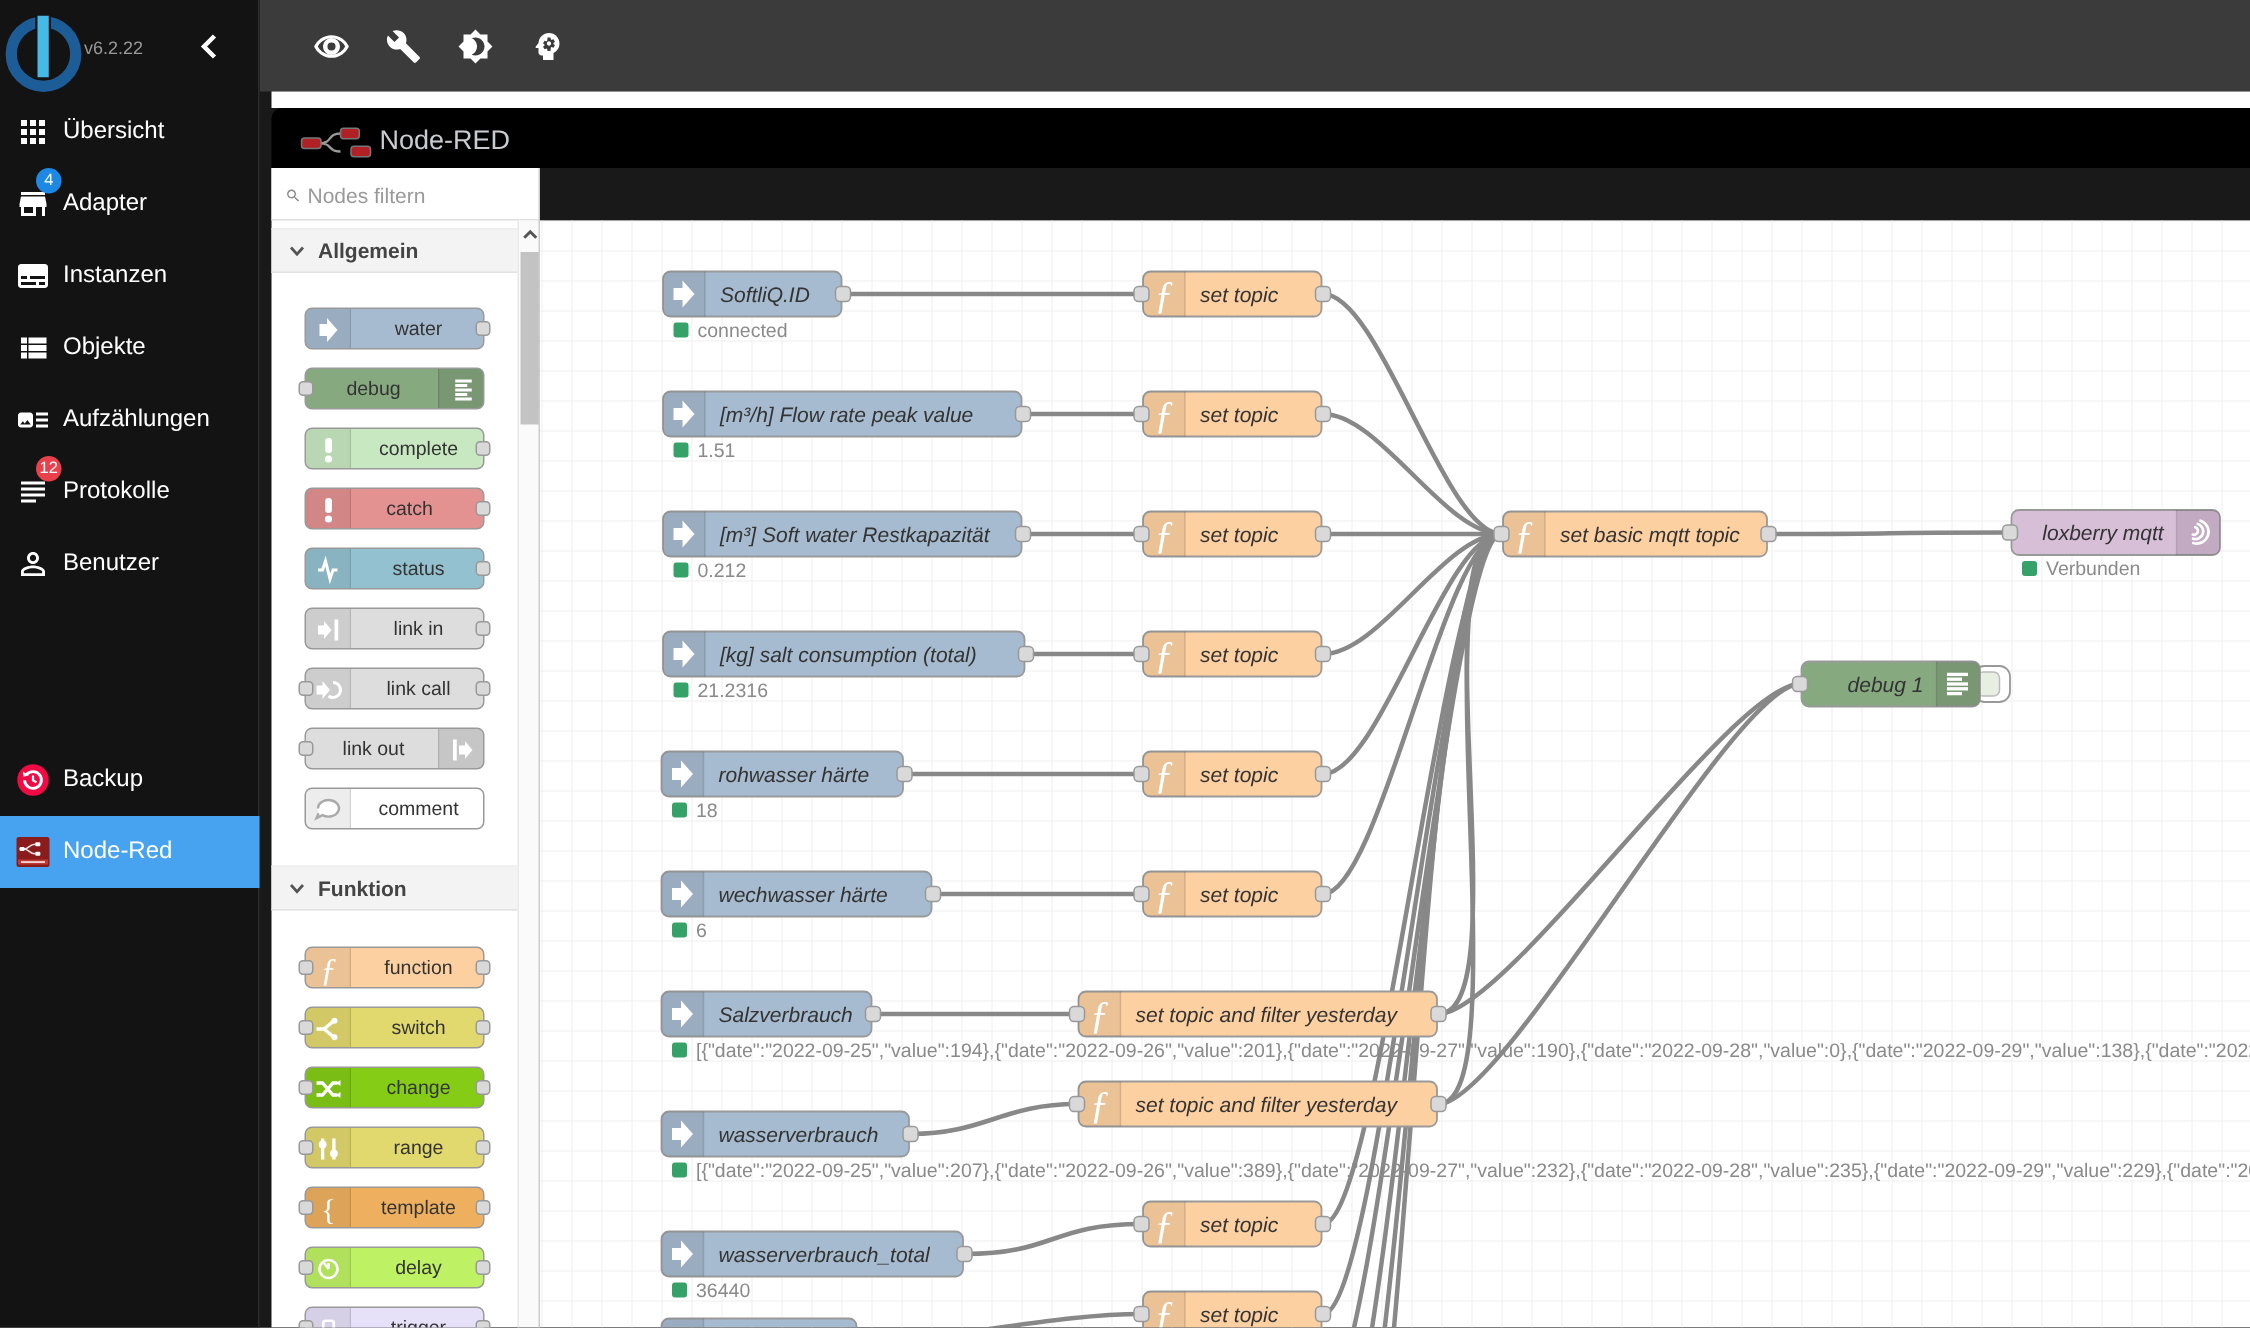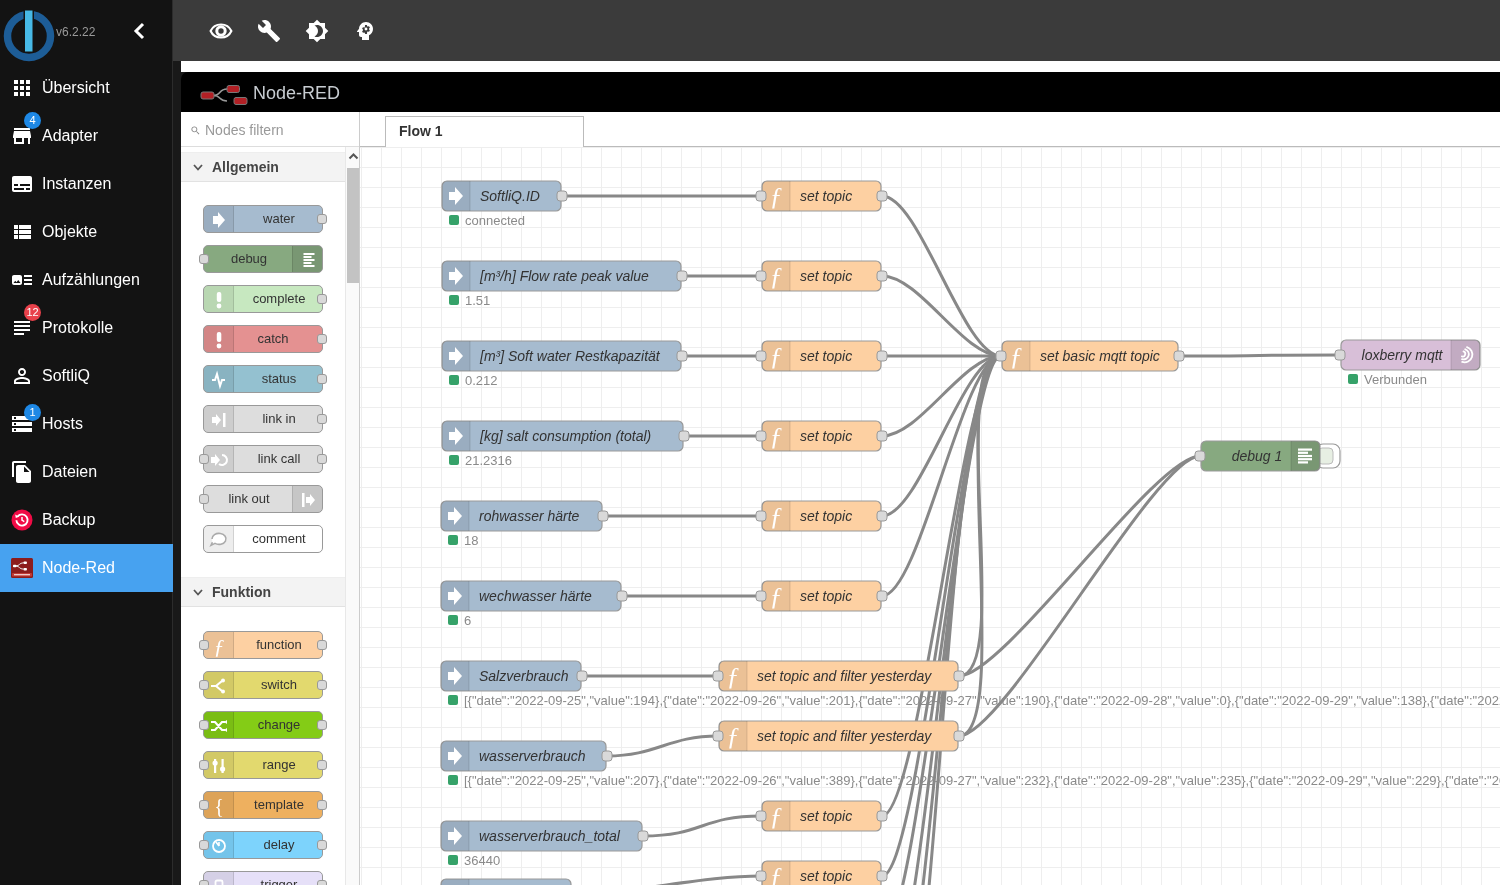--- a/index.html
+++ b/index.html
@@ -116,34 +116,21 @@
         <svg class="micon" width="24" height="24" viewBox="0 0 24 24" fill="#fff">
           <path d="M14 17H4v2h10v-2zm6-8H4v2h16V9zM4 15h16v-2H4v2zM4 5v2h16V5H4z"></path>
         </svg>
         <span class="mlab">Protokolle</span>
         <span class="badge" style="background:#e8414b;top:0px">12</span>
       </div>
 <div class="mitem" style="top:352px">
         <svg class="micon" width="24" height="24" viewBox="0 0 24 24" fill="#fff">
           <path d="M12 5.9c1.16 0 2.1.94 2.1 2.1s-.94 2.1-2.1 2.1S9.9 9.16 9.9 8s.94-2.1 2.1-2.1m0 9c2.97 0 6.1 1.46 6.1 2.1v1.1H5.9V17c0-.64 3.13-2.1 6.1-2.1M12 4C9.79 4 8 5.79 8 8s1.79 4 4 4 4-1.79 4-4-1.79-4-4-4zm0 9c-2.67 0-8 1.34-8 4v3h16v-3c0-2.66-5.33-4-8-4z"></path>
         </svg>
-        <span class="mlab">SoftliQ</span>
-      </div>
-<div class="mitem" style="top:400px">
-        <svg class="micon" width="24" height="24" viewBox="0 0 24 24" fill="#fff">
-          <path d="M2 20h20v-4H2v4zm2-3h2v2H4v-2zM2 4v4h20V4H2zm4 3H4V5h2v2zm-4 7h20v-4H2v4zm2-3h2v2H4v-2z"></path>
-        </svg>
-        <span class="mlab">Hosts</span>
-        <span class="badge" style="background:#1e88e5;top:4px">1</span>
-      </div>
-<div class="mitem" style="top:448px">
-        <svg class="micon" width="24" height="24" viewBox="0 0 24 24" fill="#fff">
-          <path d="M16 1H4c-1.1 0-2 .9-2 2v14h2V3h12V1zm-1 4l6 6v10c0 1.1-.9 2-2 2H7.99C6.89 23 6 22.1 6 21l.01-14c0-1.1.89-2 1.99-2h7zm-1 7h5.5L14 6.5V12z"></path>
-        </svg>
-        <span class="mlab">Dateien</span>
+        <span class="mlab">Benutzer</span>
       </div>
 <div class="mitem" style="top:496px">
         <svg class="micon" width="24" height="24" viewBox="0 0 24 24">
           <circle cx="12" cy="12" r="10.5" fill="#f00b45"></circle>
           <path d="M7.6 8.5a5.6 5.6 0 1 1-1.2 3.7" stroke="#fff" stroke-width="1.9" fill="none"></path>
           <path d="M5.2 6.4l0.6 3.5 3.4-1.1z" fill="#fff"></path>
           <path d="M12 9v3.2l2.3 1.4" stroke="#fff" stroke-width="1.5" fill="none"></path>
         </svg>
         <span class="mlab">Backup</span>
       </div>
@@ -332,21 +319,21 @@
       </div>
 <div class="pnode" style="top:679px;left:22px;width:120px;background:#eeb05f">
         <div class="pic" style="left:0;border-right:1px solid rgba(0,0,0,0.12);border-radius:4px 0 0 4px;background:rgba(0,0,0,0.07)"></div>
         <svg width="120" height="28" style="position:absolute;left:0;top:0">
           <text x="15" y="21" class="curly" text-anchor="middle">{</text>
         </svg>
         <div class="plab" style="left:30px;width:90px">template</div>
         <div class="pport" style="left:-5px"></div>
         <div class="pport" style="right:-5px"></div>
       </div>
-<div class="pnode" style="top:719px;left:22px;width:120px;background:#7dd3fc">
+<div class="pnode" style="top:719px;left:22px;width:120px;background:#bef264">
         <div class="pic" style="left:0;border-right:1px solid rgba(0,0,0,0.12);border-radius:4px 0 0 4px;background:rgba(0,0,0,0.07)"></div>
         <svg width="120" height="28" style="position:absolute;left:0;top:0">
           <circle cx="15" cy="14" r="6" stroke="#fff" stroke-width="1.8" fill="none"></circle>
           <path d="M15,14 l0,-4 M15,14 l-3,-4" stroke="#fff" stroke-width="1.6"></path>
         </svg>
         <div class="plab" style="left:30px;width:90px">delay</div>
         <div class="pport" style="left:-5px"></div>
         <div class="pport" style="right:-5px"></div>
       </div>
 <div class="pnode" style="top:759px;left:22px;width:120px;background:#e6e0f8">
@@ -358,25 +345,20 @@
         <div class="pport" style="left:-5px"></div>
         <div class="pport" style="right:-5px"></div>
       </div>
 <div id="pscroll">
         <div id="parrow"><svg width="15" height="15">
             <path d="M3.5 9.5 L7.5 5.5 L11.5 9.5" stroke="#555" stroke-width="2" fill="none"></path>
           </svg></div>
         <div id="pthumb"></div>
       </div>
 </div>
-<div id="tabbar">
-      <div id="tab1">
-        <span>Flow 1</span>
-      </div>
-    </div>
 <div id="vline"></div>
 <div id="canvas">
 <svg id="flow" width="1140" height="738">
 <g fill="none" stroke="#888" stroke-width="3">
 <path d="M202,49 L401,49"></path>
 <path d="M322,129 L401,129"></path>
 <path d="M322,209 L401,209"></path>
 <path d="M324,289 L401,289"></path>
 <path d="M243,369 L401,369"></path>
 <path d="M262,449 L401,449"></path>

